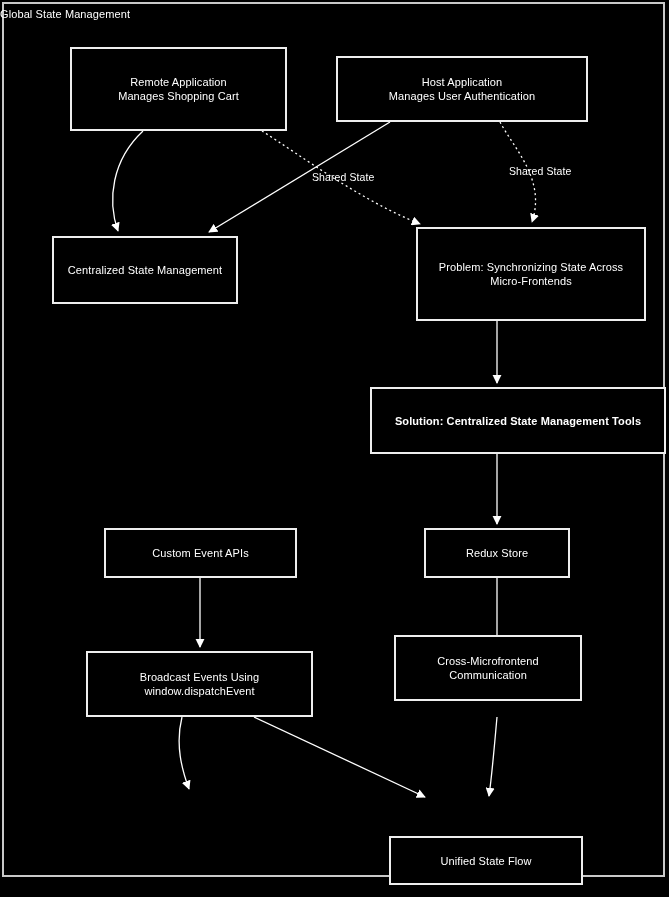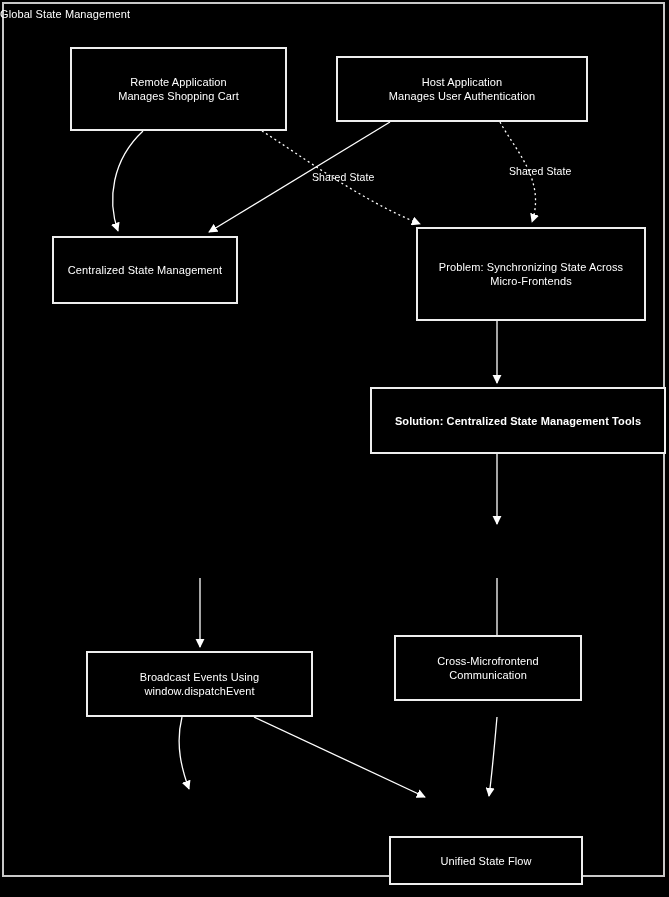--- a/index.html
+++ b/index.html
@@ -125,21 +125,27 @@
 
   <div class="node" style="left:381px; top:227px; width:230px; height:94px;margin-left:35px;">
     <span>Problem: Synchronizing State Across
 Micro-Frontends</span>
   </div>
 
   <div class="node" style="left:370px; top:387px; width:296px; height:67px;font-weight:bold;">
     <span>Solution: Centralized State Management Tools</span>
   </div>
 
+  <div class="node" style="left:104px; top:528px; width:193px; height:50px;">
+    <span>Custom Event APIs</span>
+  </div>
 
+  <div class="node" style="left:424px; top:528px; width:146px; height:50px;">
+    <span>Redux Store</span>
+  </div>
 
   <div class="node" style="left:86px; top:651px; width:227px; height:66px;">
     <span>Broadcast Events Using
 window.dispatchEvent</span>
   </div>
 
   <div class="node" style="left:394px; top:635px; width:188px; height:66px;">
     <span>Cross-Microfrontend Communication</span>
   </div>
 

